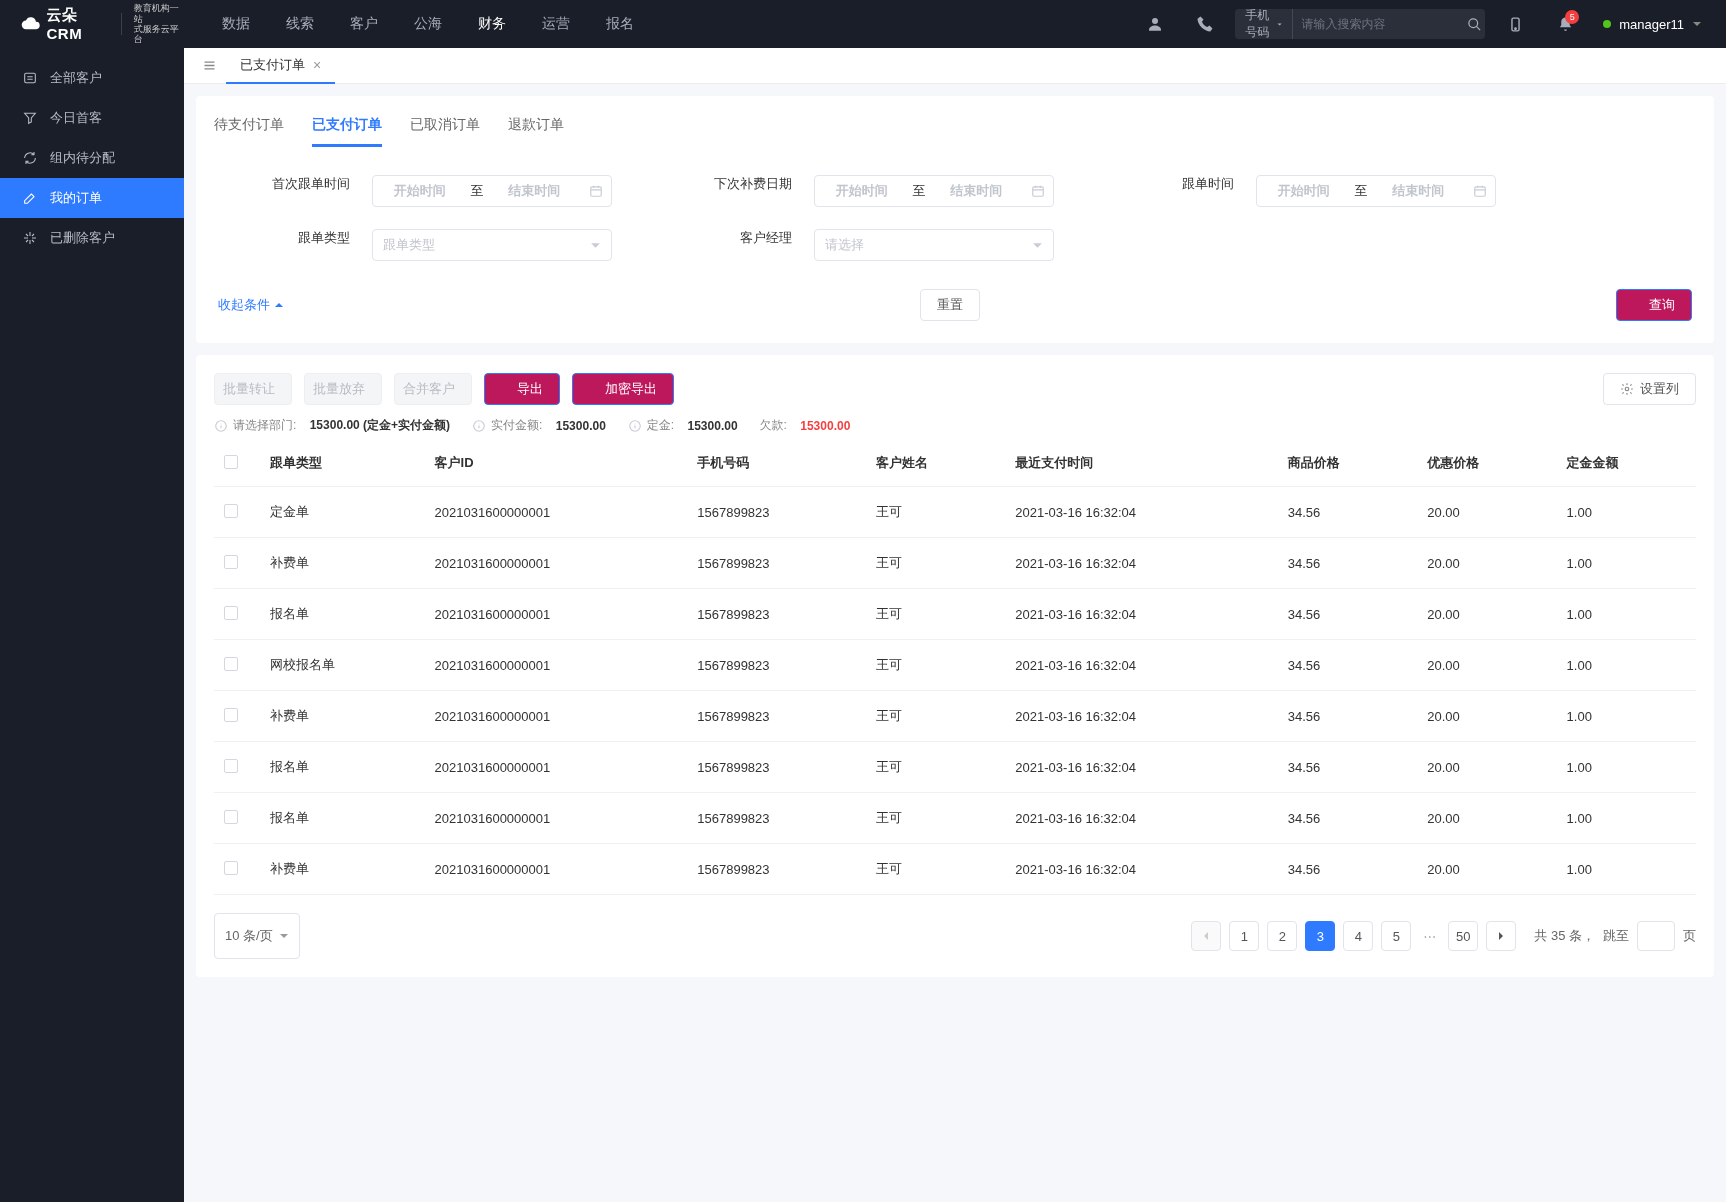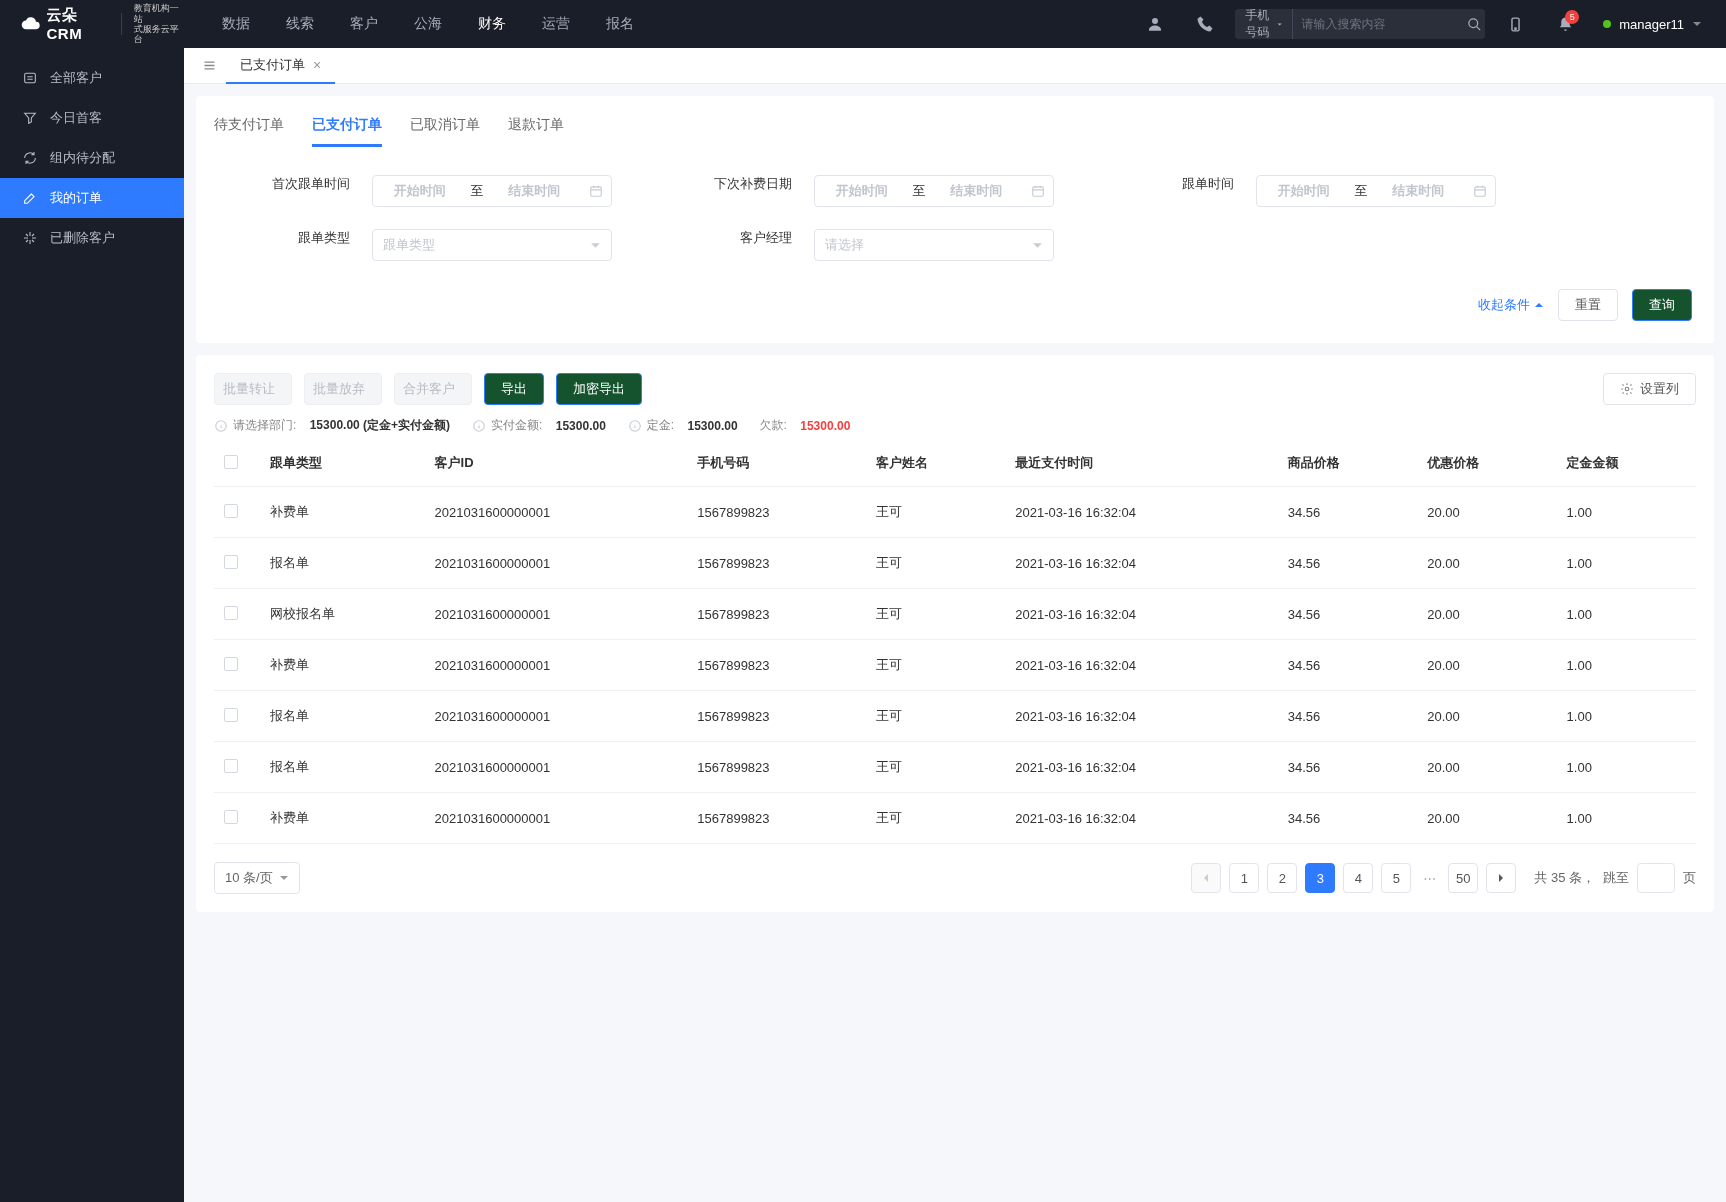--- a/index.html
+++ b/index.html
@@ -48,44 +48,44 @@
 .filter-row { display: flex; gap: 48px; margin-bottom: 22px; align-items: center; margin-left: 4px; }
 .field { display: flex; align-items: flex-start; gap: 22px; margin-left: 48px; }
 .field-label { width: 84px; text-align: right; color: #333; font-size: 13px; }
 .range-input { display: flex; align-items: center; border: 1px solid #e1e4ea; border-radius: 4px; height: 32px; width: 240px; background: #fff; position: relative; }
 .range-seg { flex: 1; text-align: center; color: #c1c5cd; font-size: 13px; font-weight: bold; }
 .range-sep { color: #333; font-size: 13px; padding: 0 4px; }
 .range-cal { width: 30px; display: flex; align-items: center; justify-content: center; color: #c8ccd5; }
 .select-box { display: flex; align-items: center; justify-content: space-between; border: 1px solid #e1e4ea; border-radius: 4px; height: 32px; width: 240px; padding: 0 10px; cursor: pointer; }
 .select-ph { color: #c1c5cd; font-size: 13px; }
 
-.filter-footer { display: flex; justify-content: flex-end; align-items: center; gap: 14px; padding: 6px 4px 4px; }
+.filter-footer { display: flex; justify-content: space-between; align-items: center; gap: 14px; padding: 6px 4px 4px; }
 .link-collapse { color: #2f7bff; font-size: 13px; cursor: pointer; display: flex; align-items: center; gap: 4px; }
 .btn { height: 32px; padding: 0 16px; border-radius: 4px; border: 1px solid #e1e4ea; background: #fff; color: #555; font-size: 13px; cursor: pointer; display: inline-flex; align-items: center; }
-.btn.primary { background: #14532d; border-color: #2f7bff; color: #fff; }
+.btn.primary { background: #be185d; border-color: #2f7bff; color: #fff; padding-left: 32px; }
 
 .toolbar-card { margin: 0 12px 12px; background: #fff; border-radius: 4px; padding: 18px; }
 .action-row { display: flex; align-items: center; gap: 12px; margin-bottom: 12px; }
 .btn.disabled { background: #f4f5f7; color: #b7bbc4; border-color: #eceef2; cursor: not-allowed; padding-left: 8px; }
 .btn.ghost { background: #fff; color: #555; display: inline-flex; gap: 6px; align-items: center; }
 .spacer { flex: 1; }
 
 .summary-row { display: flex; align-items: center; gap: 22px; color: #888; font-size: 12px; margin-bottom: 6px; }
 .summary-row strong { color: #333; font-weight: 600; }
 .sum-item { display: flex; align-items: center; gap: 5px; }
 .sum-due { color: #f53f3f; font-weight: 600; }
 .sum-icon { width: 14px; height: 14px; color: #c8ccd5; }
 
 .table { width: 100%; border-collapse: collapse; }
 .table th { text-align: left; font-weight: 600; color: #333; font-size: 13px; padding: 14px 10px; border-bottom: 1px solid #f0f0f0; background: #fff; }
 .table td { padding: 16px 10px; border-bottom: 1px solid #f0f0f0; color: #333; font-size: 13px; }
 .checkbox { width: 14px; height: 14px; border: 1px solid #d3d7df; border-radius: 2px; display: inline-block; cursor: pointer; background: #fff; }
 
 .pagination-row { display: flex; align-items: center; padding-top: 18px; color: #666; font-size: 13px; }
-.page-size { border: 1px solid #e1e4ea; border-radius: 4px; height: 32px; padding: 0 10px; display: flex; align-items: center; gap: 6px; cursor: pointer; }
+.page-size { border: 1px solid #e1e4ea; border-radius: 4px; height: 46px; padding: 0 10px; display: flex; align-items: center; gap: 6px; cursor: pointer; }
 .pager { margin-left: auto; display: flex; align-items: center; gap: 8px; }
 .page-btn { min-width: 30px; height: 30px; border: 1px solid #e1e4ea; border-radius: 4px; display: flex; align-items: center; justify-content: center; cursor: pointer; color: #555; font-size: 13px; background: #fff; }
 .page-btn.active { background: #2f7bff; border-color: #2f7bff; color: #fff; }
 .page-btn.disabled { color: #ccc; cursor: not-allowed; background: #fafafa; }
 .jump-input { width: 38px; height: 30px; border: 1px solid #e1e4ea; border-radius: 4px; text-align: center; outline: none; }
 .ellips { color: #999; padding: 0 4px; }
 </style>
 </head>
 <body>
 
@@ -352,20 +352,31 @@
               <th>客户ID</th>
               <th>手机号码</th>
               <th>客户姓名</th>
               <th>最近支付时间</th>
               <th>商品价格</th>
               <th>优惠价格</th>
               <th>定金金额</th>
             </tr>
           </thead>
         <tbody id="tbody">
+            <tr>
+              <td><span class="checkbox"></span></td>
+              <td>定金单</td>
+              <td>2021031600000001</td>
+              <td>1567899823</td>
+              <td>王可</td>
+              <td>2021-03-16 16:32:04</td>
+              <td>34.56</td>
+              <td>20.00</td>
+              <td>1.00</td>
+            </tr>
             <tr>
               <td><span class="checkbox"></span></td>
               <td>补费单</td>
               <td>2021031600000001</td>
               <td>1567899823</td>
               <td>王可</td>
               <td>2021-03-16 16:32:04</td>
               <td>34.56</td>
               <td>20.00</td>
               <td>1.00</td>

